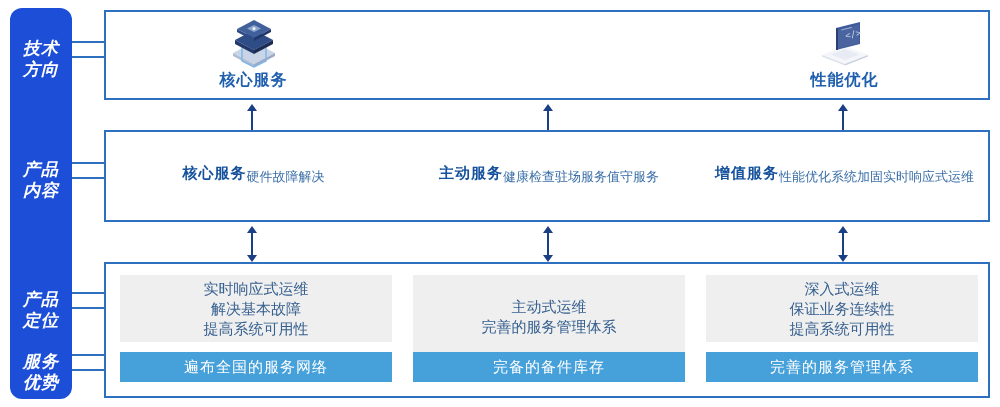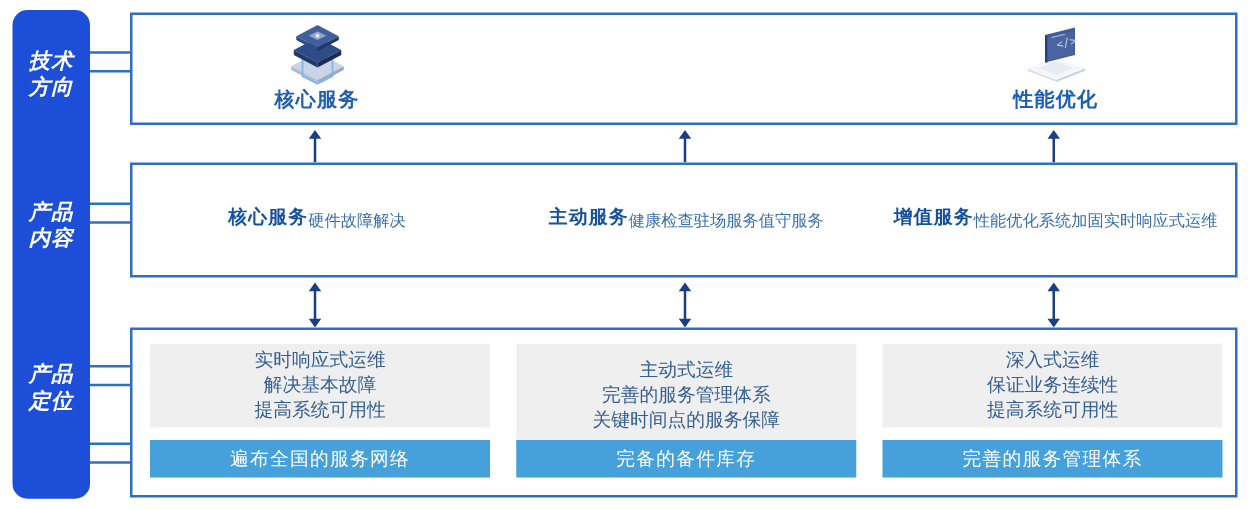--- a/index.html
+++ b/index.html
@@ -172,20 +172,24 @@
       <span class="sb-line2">方向</span>
     </div>
     <div class="sidebar-item" style="top:151px;">
       <span class="sb-line1">产品</span>
       <span class="sb-line2">内容</span>
     </div>
     <div class="sidebar-item" style="top:281px;">
       <span class="sb-line1">产品</span>
       <span class="sb-line2">定位</span>
     </div>
+    <div class="sidebar-item" style="top:343px;">
+      <span class="sb-line1">服务</span>
+      <span class="sb-line2">优势</span>
+    </div>
   </div>
 
   <div class="stub" style="left:72px; top:41px;  width:34px;"></div>
   <div class="stub" style="left:72px; top:56px;  width:34px;"></div>
   <div class="stub" style="left:72px; top:162px; width:34px;"></div>
   <div class="stub" style="left:72px; top:177px; width:34px;"></div>
   <div class="stub" style="left:72px; top:292px; width:34px;"></div>
   <div class="stub" style="left:72px; top:307px; width:34px;"></div>
   <div class="stub" style="left:72px; top:354px; width:34px;"></div>
   <div class="stub" style="left:72px; top:369px; width:34px;"></div>
@@ -295,21 +299,20 @@
   <div class="panel" style="left:104px; top:262px; width:886px; height:136px;">
 
     <div class="pos-card" style="left:14px; top:11px; width:272px; height:67px;">
       <div class="pos-line">实时响应式运维</div>
       <div class="pos-line">解决基本故障</div>
       <div class="pos-line">提高系统可用性</div>
     </div>
     <div class="pos-card" style="left:307px; top:11px; width:272px; height:83px;">
       <div class="pos-line">主动式运维</div>
       <div class="pos-line">完善的服务管理体系</div>
-      <div class="pos-line">关键时间点的服务保障</div>
     </div>
     <div class="pos-card" style="left:600px; top:11px; width:272px; height:67px;">
       <div class="pos-line">深入式运维</div>
       <div class="pos-line">保证业务连续性</div>
       <div class="pos-line">提高系统可用性</div>
     </div>
 
     <div class="adv-card" style="left:14px; top:88px; width:272px; height:30px;">
       <span class="adv-label">遍布全国的服务网络</span>
     </div>

